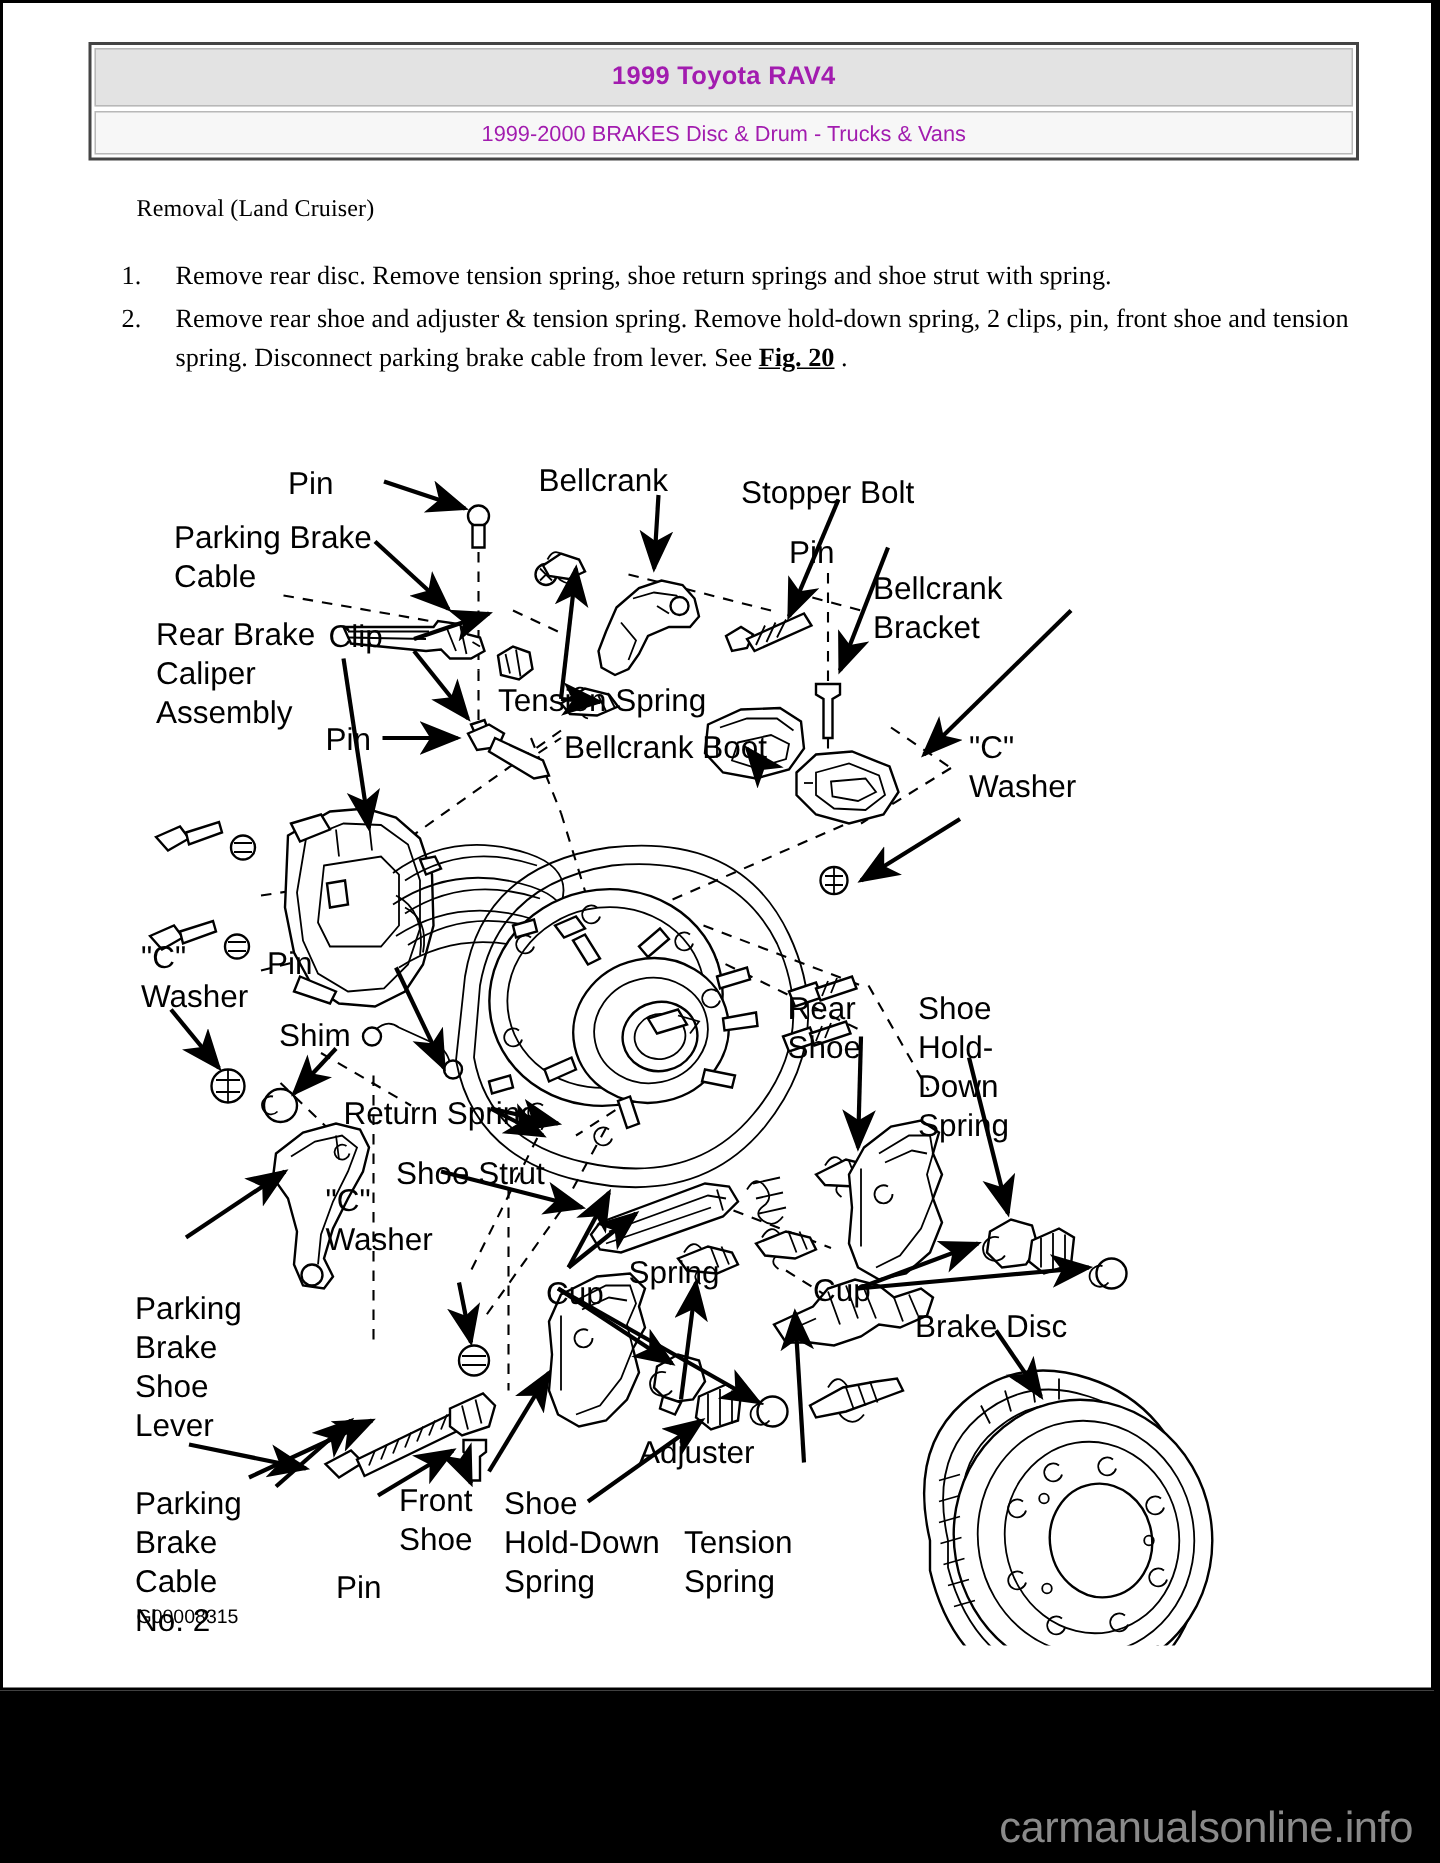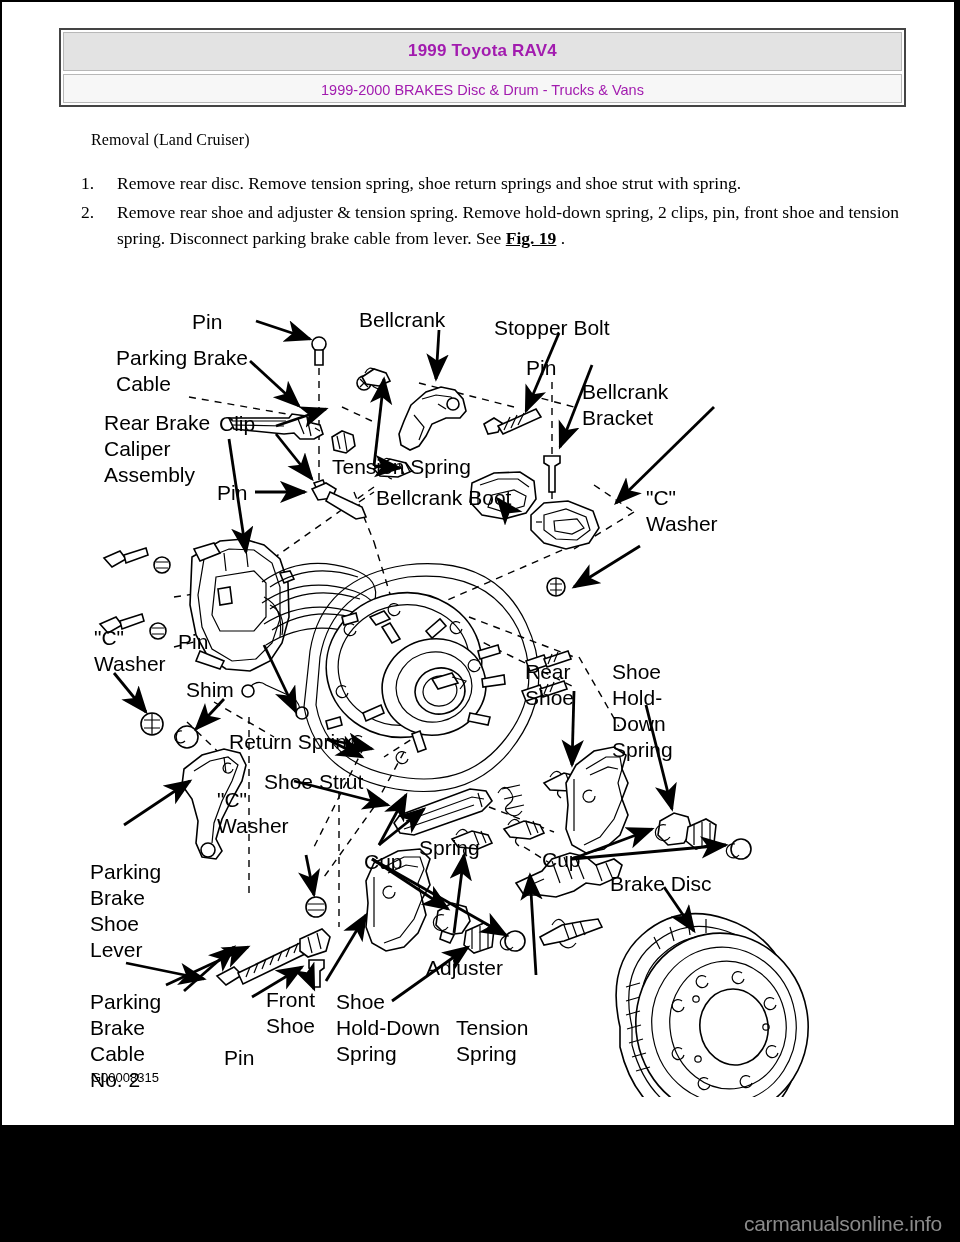--- a/index.html
+++ b/index.html
@@ -126,21 +126,21 @@
     font-size: 13px;
     color: #000000;
   }
 
   
   #watermark {
     position: absolute;
     right: 18px;
     bottom: 6px;
     font-family: "Liberation Sans", "DejaVu Sans", sans-serif;
-    font-size: 21px;
+    font-size: 29px;
     color: #8a8a8a;
     letter-spacing: -0.3px;
     white-space: nowrap;
     margin-left: 31px;
   }
 
   
   text.lbl {
     font-family: "Liberation Sans", "DejaVu Sans", sans-serif;
     font-size: 21px;
@@ -162,21 +162,21 @@
 
   <div id="section-heading">Removal (Land Cruiser)</div>
 
   <ol id="steps">
     <li>
       <span class="step-num">1.</span>
       <span>Remove rear disc. Remove tension spring, shoe return springs and shoe strut with spring.</span>
     </li>
     <li>
       <span class="step-num">2.</span>
-      <span>Remove rear shoe and adjuster &amp; tension spring. Remove hold-down spring, 2 clips, pin, front shoe and tension spring. Disconnect parking brake cable from lever. See </span><a class="fig-link" href="#">Fig. 19</a><span> .</span>
+      <span>Remove rear shoe and adjuster &amp; tension spring. Remove hold-down spring, 2 clips, pin, front shoe and tension spring. Disconnect parking brake cable from lever. See </span><a class="fig-link" href="#">Fig. 20</a><span> .</span>
     </li>
   </ol>
 
   <div id="figure-area">
 
     <svg id="figure-svg" viewBox="0 0 840 810">
 
       <g>
         <path class="dash" d="M245 55 L245 160"></path>
         <path class="dash" d="M245 160 L245 205"></path>

